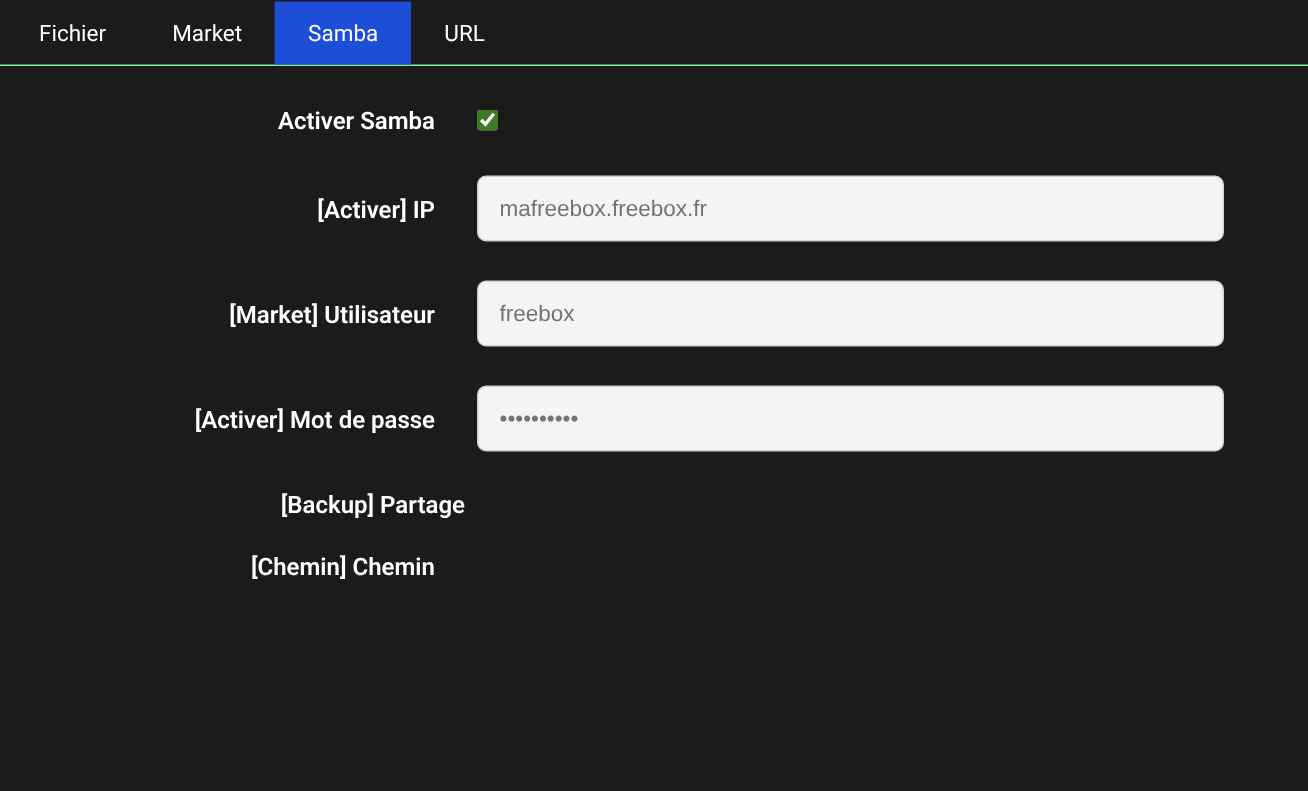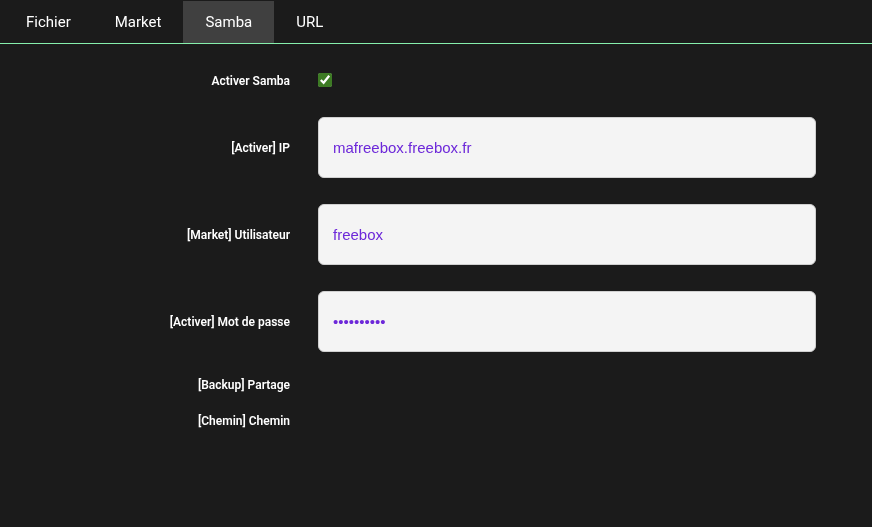--- a/index.html
+++ b/index.html
@@ -21,51 +21,51 @@
   .tab {
     padding: 12px 22px;
     font-size: 15px;
     color: #ffffff;
     cursor: pointer;
     display: flex;
     align-items: center;
     user-select: none;
   }
   .tab.active {
-    background: #404040;
+    background: #1d4ed8;
   }
   .form-area {
     padding-top: 26px;
   }
   .form-row {
     display: flex;
     align-items: center;
     margin-bottom: 26px;
   }
-  .form-row.tight { margin-bottom: 22px; }
+  .form-row.tight { margin-bottom: 22px; margin-left: 20px; }
   .form-label {
     width: 318px;
     text-align: right;
     padding-right: 28px;
-    font-size: 12px;
+    font-size: 16px;
     font-weight: 600;
     color: #ffffff;
   }
   .form-control-wrap {
     width: 498px;
   }
   input[type="text"], input[type="password"] {
     width: 100%;
-    height: 61px;
+    height: 44px;
     background: #f4f4f4;
     border: 1px solid #d0d0d0;
     border-radius: 6px;
     padding: 0 14px;
     font-size: 15px;
-    color: #6d28d9;
+    color: #737373;
     outline: none;
   }
   input[type="text"]::placeholder {
     color: #999;
   }
   input[type="checkbox"] {
     width: 14px;
     height: 14px;
     accent-color: #3d7b24;
     cursor: pointer;

